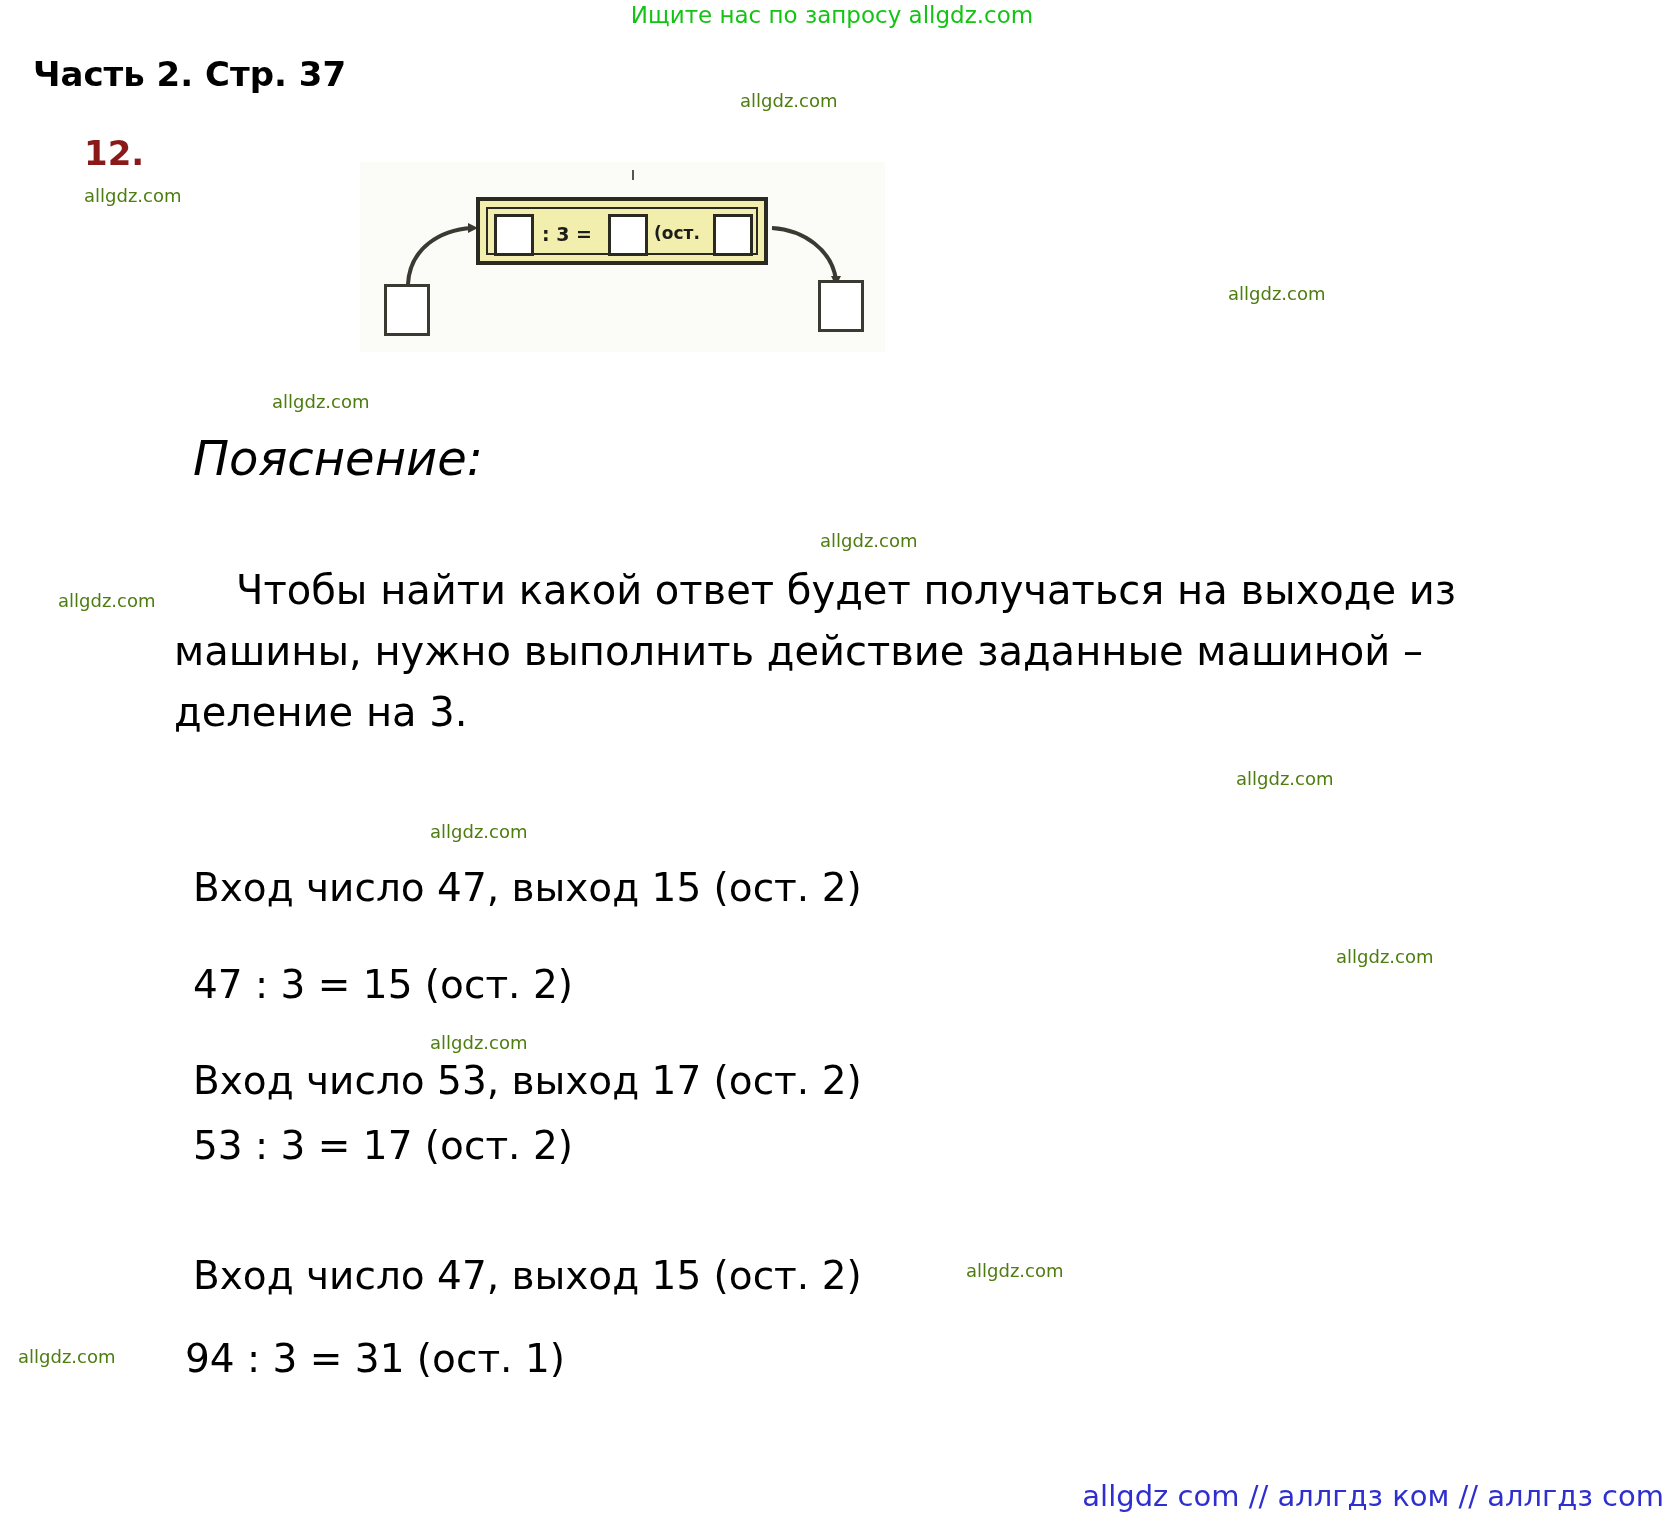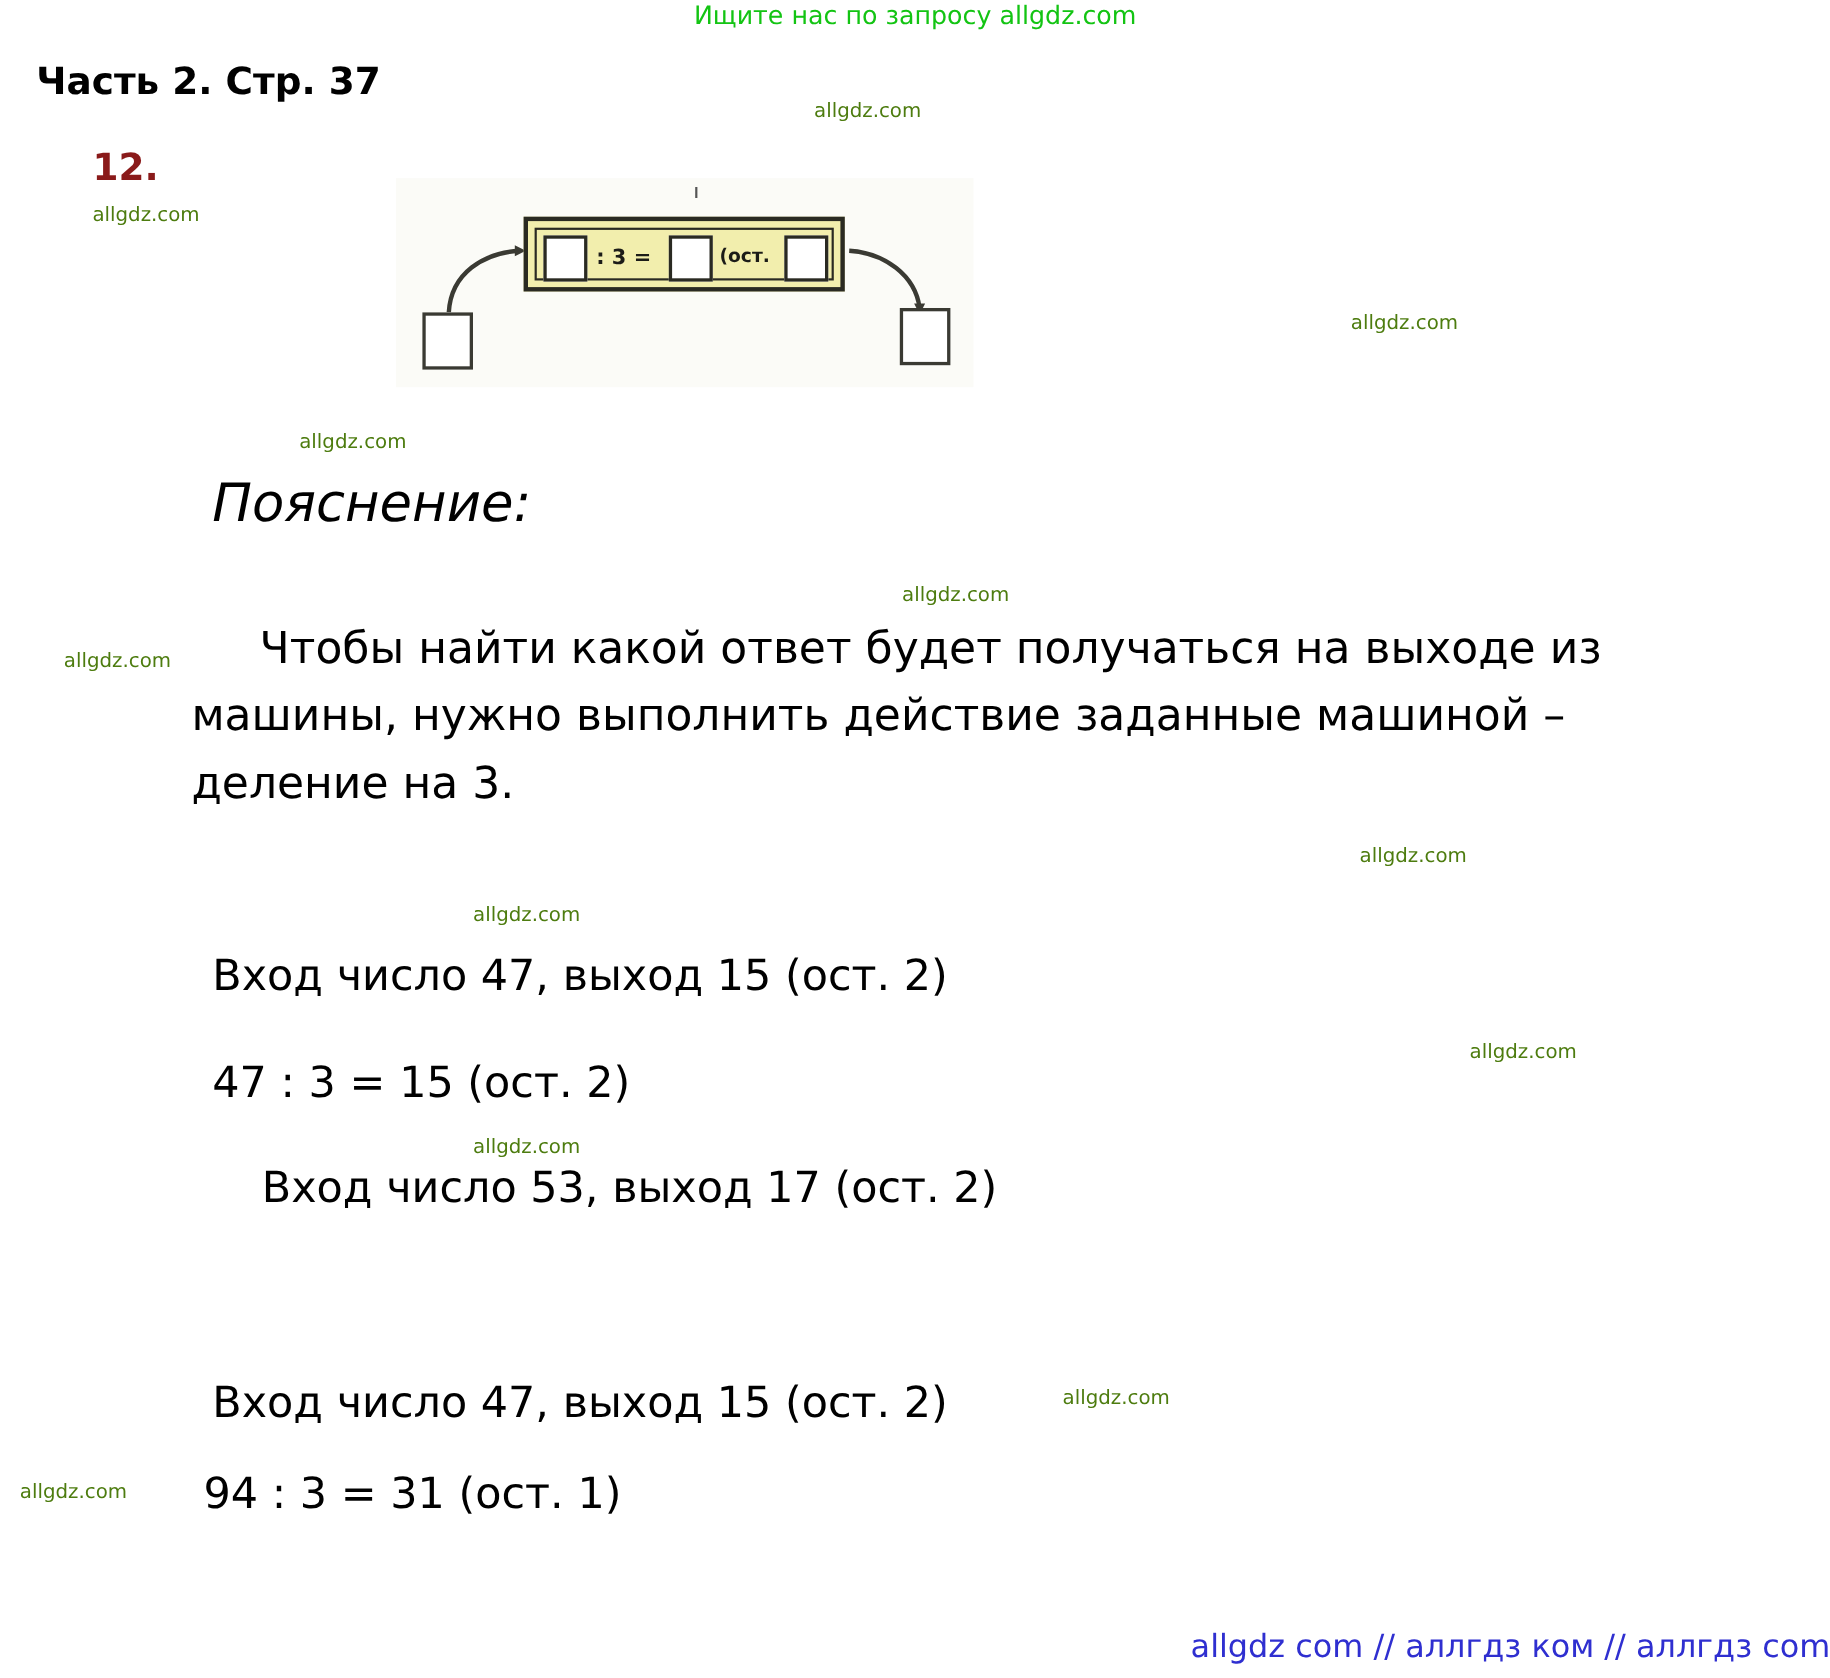--- a/index.html
+++ b/index.html
@@ -202,20 +202,21 @@
     <div class="outer-box right"></div>
   </div>
 
   <div class="explain-label">Пояснение:</div>
 
   <div class="para">Чтобы найти какой ответ будет получаться на выходе из машины, нужно выполнить действие заданные машиной – деление на 3.</div>
 
   <div class="line" style="left:193px; top:865px;">Вход число 47, выход 15 (ост. 2)</div>
   <div class="line" style="left:193px; top:962px;">47 : 3 = 15 (ост. 2)</div>
 
-  <div class="line" style="left:193px; top:1058px;margin-left:45px;">Вход число 53, выход 17 (ост. 2)</div>
+  <div class="line" style="left:193px; top:1058px;">Вход число 53, выход 17 (ост. 2)</div>
+  <div class="line" style="left:193px; top:1123px;">53 : 3 = 17 (ост. 2)</div>
 
   <div class="line" style="left:193px; top:1253px;">Вход число 47, выход 15 (ост. 2)</div>
   <div class="line" style="left:185px; top:1336px;">94 : 3 = 31 (ост. 1)</div>
 
   <div class="bottom-banner">allgdz com  //  аллгдз ком  //  аллгдз com</div>
 
 </div>
 
 </body></html>

